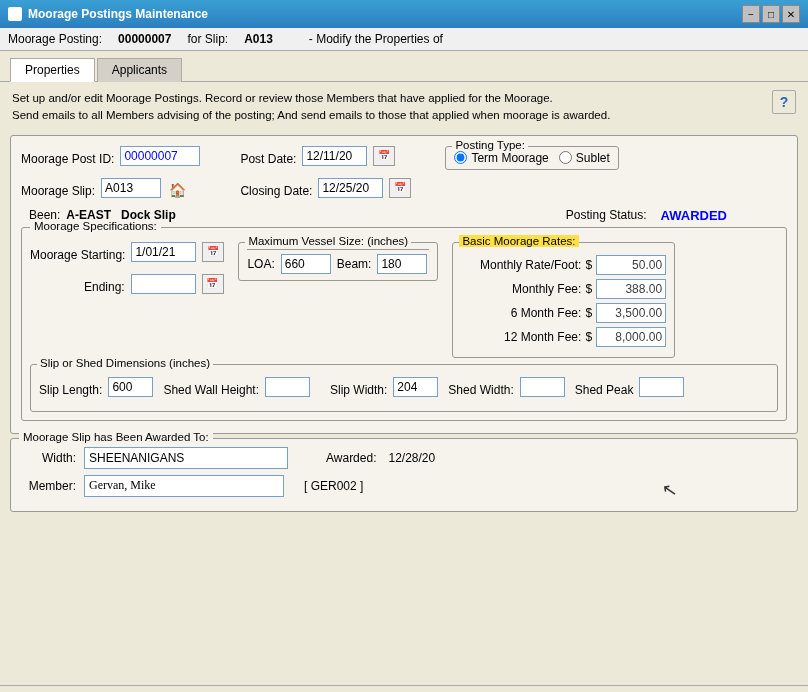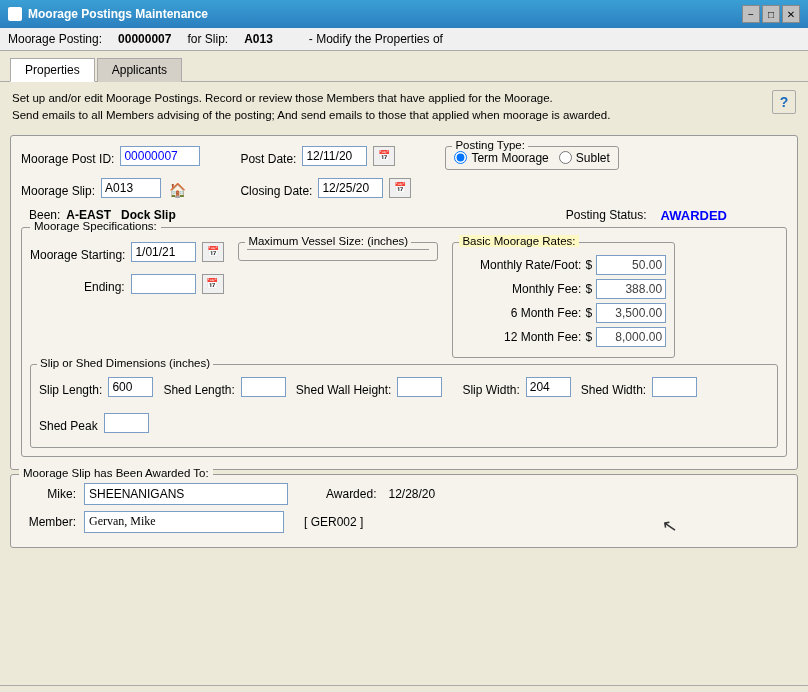--- a/index.html
+++ b/index.html
@@ -250,21 +250,21 @@
       border: 1px solid #999;
       border-radius: 3px;
       padding: 6px 8px;
       position: relative;
       background: #f5f3ec;
     }
     .rates-box-title {
       position: absolute;
       top: -8px;
       left: 6px;
-      background: #fef9c3;
+      background: #fde047;
       padding: 0 3px;
       font-size: 11.5px;
     }
     .rate-row {
       display: flex;
       align-items: center;
       gap: 4px;
       margin-bottom: 4px;
     }
     .rate-label {
@@ -491,20 +491,26 @@
           <div class="form-row">
             <span class="form-label" style="padding-left:54px;">Ending:</span>
             <input class="form-input" style="width: 65px;" value="">
             <div class="cal-btn">📅</div>
           </div>
         </div>
 
         <div class="vessel-box" style="margin-top:6px; min-width:200px;">
           <span class="vessel-box-title">Maximum Vessel Size:  (inches)</span>
           <div class="vessel-separator"></div>
+          <div class="vessel-row">
+            <span class="form-label">LOA:</span>
+            <input class="form-input" style="width: 50px;" value="660">
+            <span class="form-label">Beam:</span>
+            <input class="form-input" style="width: 50px;" value="180">
+          </div>
         </div>
 
         <div class="rates-box" style="margin-top:6px; min-width:220px;">
           <span class="rates-box-title">Basic Moorage Rates:</span>
           <div style="height:6px;"></div>
           <div class="rate-row">
             <span class="rate-label" style="width:120px; text-align:right;">Monthly Rate/Foot:</span>
             <span class="form-label">$</span>
             <input class="rate-input" value="50.00" style="">
           </div>
@@ -527,24 +533,20 @@
       </div>
 
       <div class="shed-box">
         <span class="shed-box-title">Slip or Shed Dimensions  (inches)</span>
         <div style="display:flex; gap:10px; align-items:center; flex-wrap:wrap; margin-top:4px;">
           <div class="form-row">
             <span class="form-label">Slip Length:</span>
             <input class="form-input" style="width: 45px;" value="600">
           </div>
           <div class="form-row">
-            <span class="form-label">Shed Length:</span>
-            <input class="form-input" style="width: 45px;" value="">
-          </div>
-          <div class="form-row">
             <span class="form-label">Shed Wall Height:</span>
             <input class="form-input" style="width: 45px;" value="">
           </div>
           <br style="width:100%;">
           <div class="form-row">
             <span class="form-label">Slip Width:</span>
             <input class="form-input" style="width: 45px;" value="204">
           </div>
           <div class="form-row">
             <span class="form-label">Shed Width:</span>
@@ -558,21 +560,21 @@
       </div>
 
     </div>
 
   </div>
 
   <div class="awarded-box" style="position:relative;">
     <span class="awarded-box-title">Moorage Slip has Been Awarded To:</span>
 
     <div class="awarded-row">
-      <span class="form-label" style="width:55px; text-align:right;">Mike:</span>
+      <span class="form-label" style="width:55px; text-align:right;">Width:</span>
       <input class="awarded-input" value="SHEENANIGANS" style="width: 204px;">
       <span style="margin-left:30px;" class="form-label">Awarded:</span>
       <span class="form-label" style="font-weight:normal; margin-left:4px;">12/28/20</span>
     </div>
     <div class="awarded-row">
       <span class="form-label" style="width:55px; text-align:right;">Member:</span>
       <input class="awarded-input" value="Gervan, Mike" style="width: 200px; font-family: Liberation Serif, serif;">
       <span style="margin-left:12px;" class="form-label">[ GER002 ]</span>
     </div>
 

